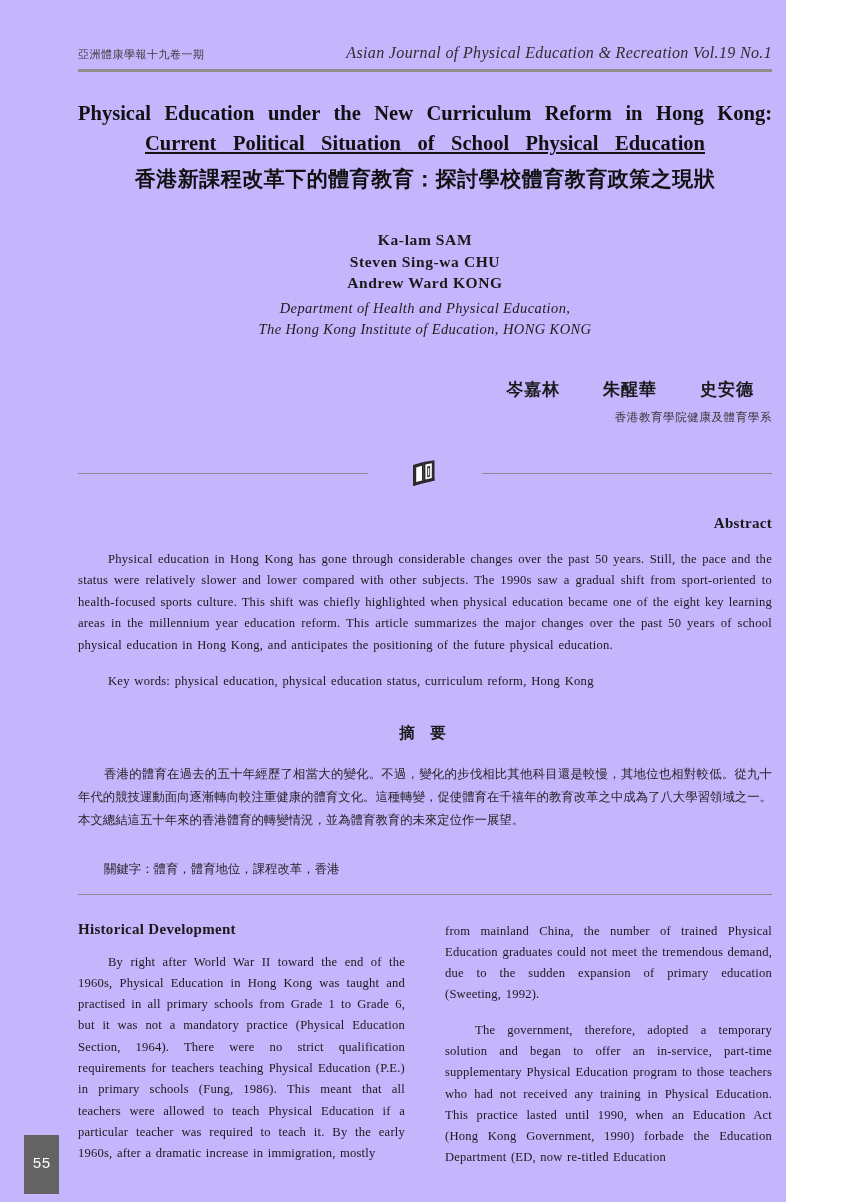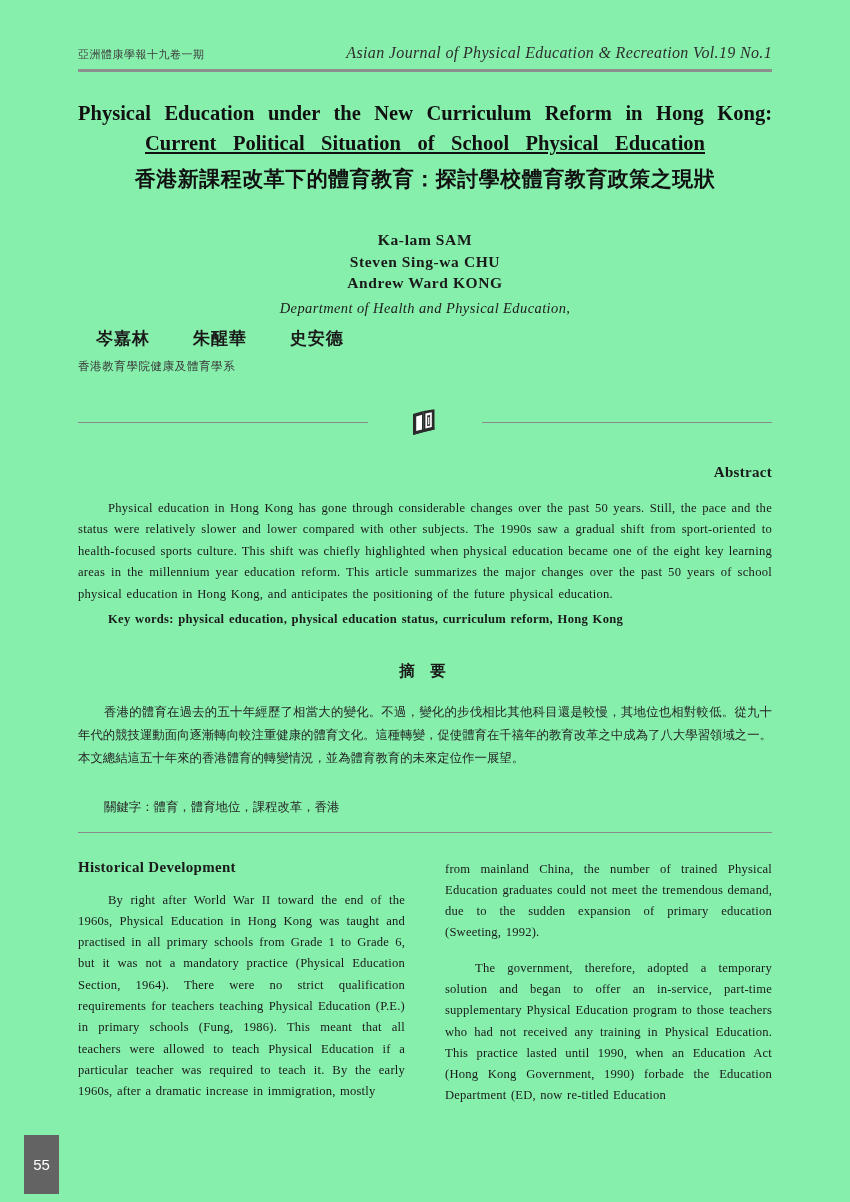--- a/index.html
+++ b/index.html
@@ -13,23 +13,23 @@
     height: 1202px;
     position: relative;
     font-family: "Liberation Serif", "DejaVu Serif", serif;
     color: #1a1a1a;
     overflow: hidden;
   }
 
   .page {
     position: absolute;
     left: 0; top: 0;
-    width: 850px;
+    width: 786px;
     height: 1202px;
-    background: #86efac;
+    background: #c4b5fd;
   }
 
   .content {
     position: absolute;
     left: 78px;
     top: 44px;
     width: 694px;
   }
 
   
@@ -102,22 +102,22 @@
   .affil {
     font-style: italic;
     font-size: 14.5px;
     line-height: 21px;
     letter-spacing: 0.4px;
     color: #1d1d1d;
   }
   .affil.first { margin-top: 4px; }
 
   .authors-zh {
-    margin-top: 8px;
-    text-align: left;
+    margin-top: 38px;
+    text-align: right;
     font-family: "DejaVu Sans", "Liberation Sans", sans-serif;
   }
   .authors-zh .names {
     font-weight: bold;
     font-size: 17px;
     letter-spacing: 1px;
   }
   .authors-zh .names span { margin: 0 18px; }
   .authors-zh .dept {
     margin-top: 9px;
@@ -163,21 +163,21 @@
     margin: 0;
     font-size: 12.6px;
     line-height: 21.5px;
     text-align: justify;
     text-align-last: left;
     text-indent: 30px;
     letter-spacing: 0.25px;
     word-spacing: 1.2px;
   }
   p.abs.first { margin-top: 17px; }
-  p.abs.keywords { text-indent: 30px; margin-top: 4px; font-weight: bold; }
+  p.abs.keywords { text-indent: 30px; margin-top: 15px; }
 
   p.abs-zh {
     margin: 0;
     font-family: "DejaVu Sans", "Liberation Sans", sans-serif;
     font-size: 12.4px;
     line-height: 23px;
     text-align: justify;
     text-align-last: left;
     text-indent: 26px;
     color: #262626;
@@ -223,21 +223,21 @@
 
   
   .page-tab {
     position: absolute;
     left: 24px;
     top: 1135px;
     width: 35px;
     height: 59px;
     background: #636363;
     color: #ffffff;
-    font-family: Liberation Sans, sans-serif;
+    font-family: Liberation Mono, monospace;
     font-size: 15px;
     display: flex;
     align-items: center;
     justify-content: center;
   }
 </style>
 </head>
 <body>
 
 <div class="page">
@@ -256,20 +256,21 @@
         <span class="ln l2">Current Political Situation of School Physical Education</span>
       </div>
       <div class="title-zh">香港新課程改革下的體育教育：探討學校體育教育政策之現狀</div>
     </div>
 
     <div class="authors">
       <div class="author-name">Ka-lam  SAM</div>
       <div class="author-name">Steven  Sing-wa  CHU</div>
       <div class="author-name">Andrew  Ward  KONG</div>
       <div class="affil first">Department  of  Health  and  Physical  Education,</div>
+      <div class="affil">The  Hong  Kong  Institute  of  Education,  HONG  KONG</div>
     </div>
 
     <div class="authors-zh">
       <div class="names">
         <span>岑嘉林</span>
         <span>朱醒華</span>
         <span>史安德</span>
       </div>
       <div class="dept">香港教育學院健康及體育學系</div>
     </div>

